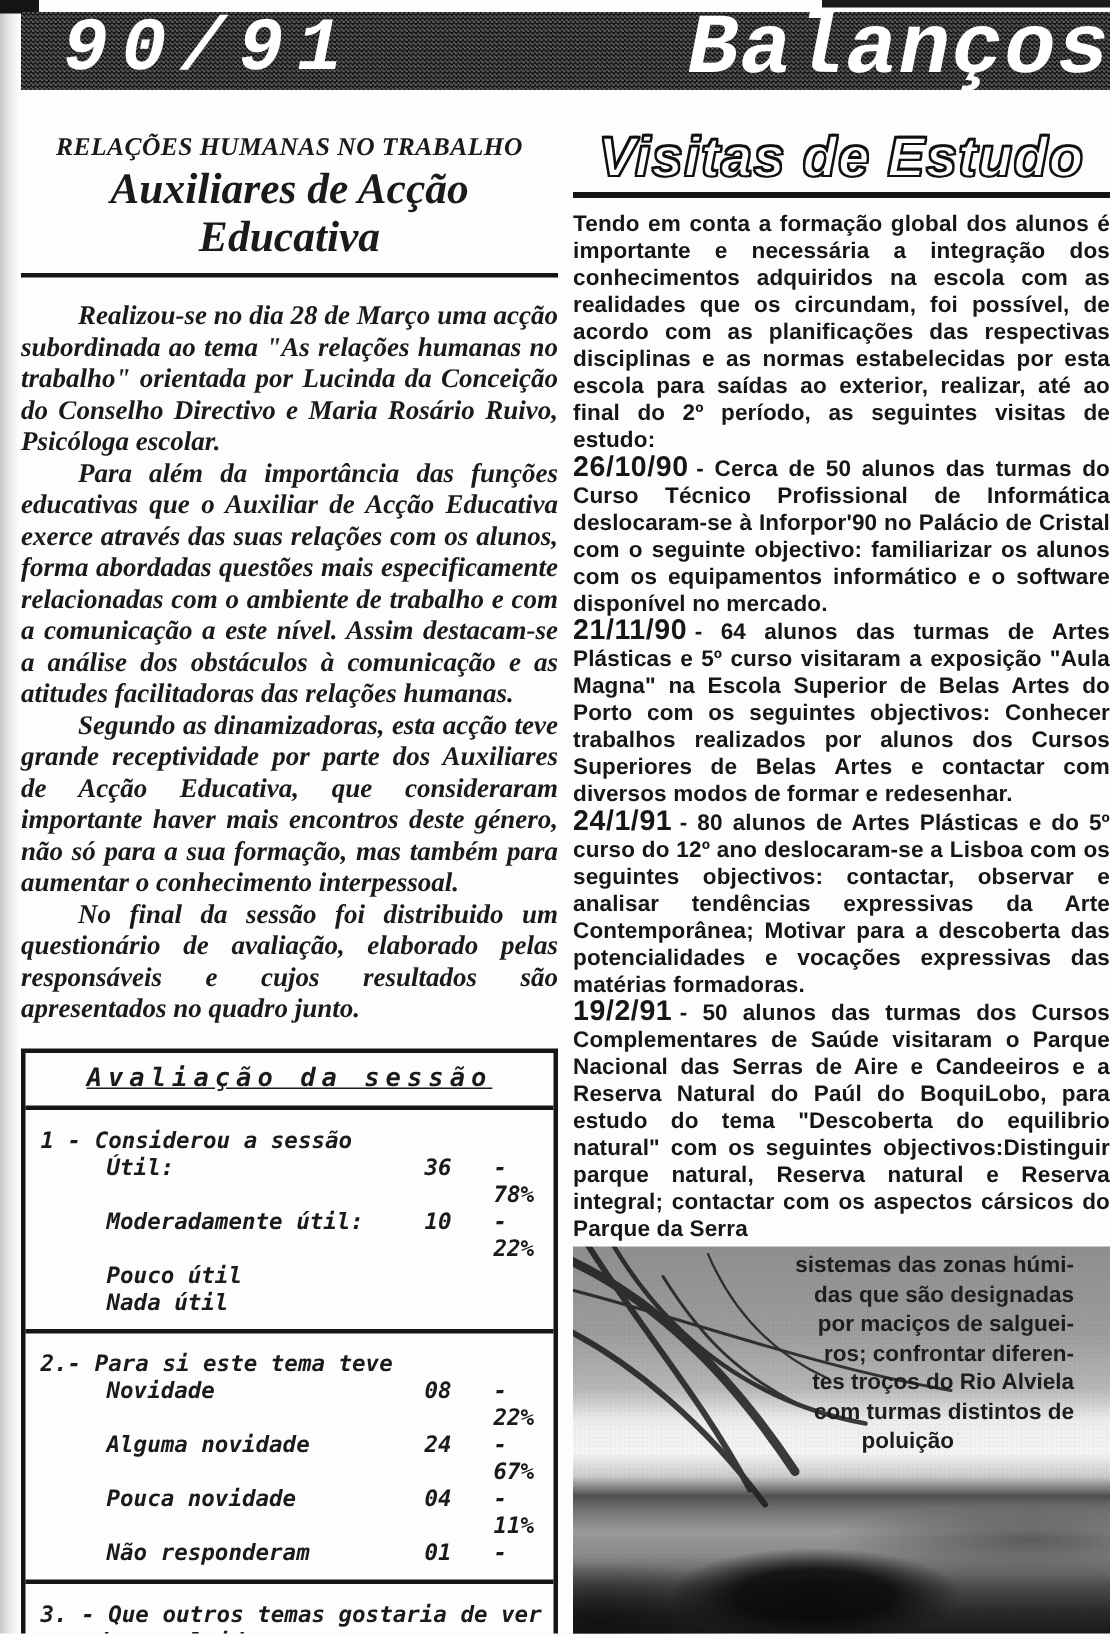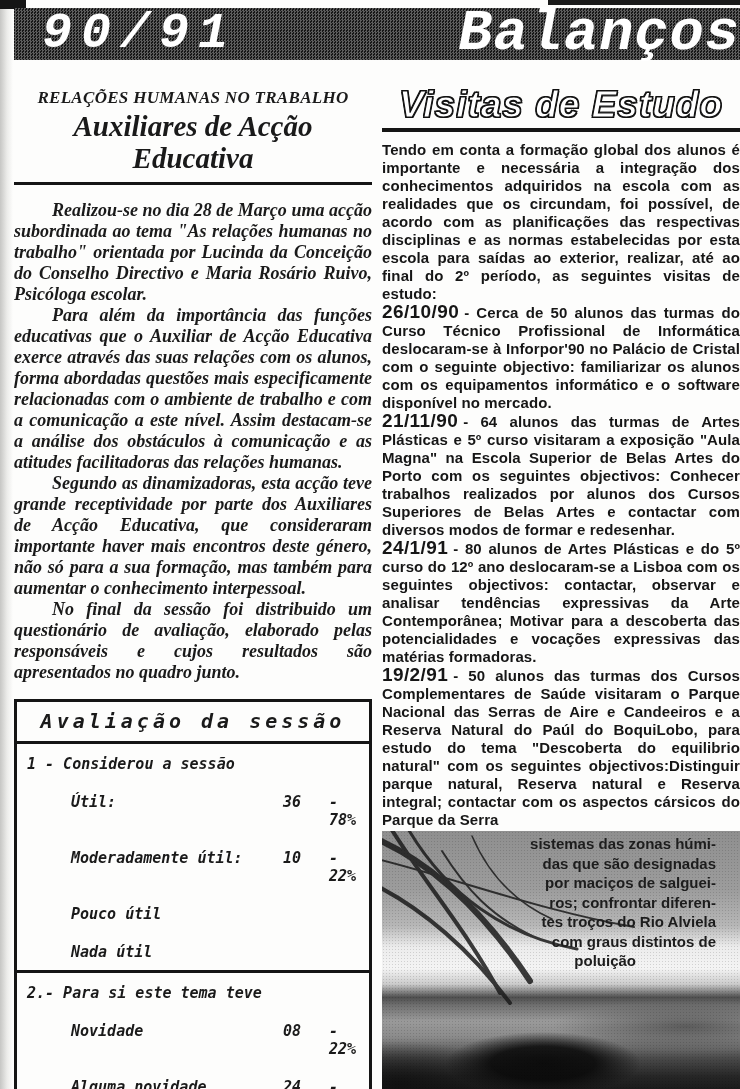--- a/index.html
+++ b/index.html
@@ -33,26 +33,26 @@
                    font-size:29px; line-height:1.1; text-align:center; margin:3px 0 7px; }
   .title-rule { height:3px; background:#151515; }
   .body-left { margin-top:15px; }
   .body-left p { font-family:"Liberation Serif", serif; font-weight:bold; font-style:italic;
                  font-size:18px; line-height:21px; text-align:justify; text-indent:38px; }
 
   
   .survey { margin-top:16px; border:3px solid #151515;
             font-family:"DejaVu Sans Mono", monospace; font-weight:bold; font-style:italic;
             font-size:15px; color:#1a1a1a; }
-  .survey-title { text-align:center; font-size:20px; letter-spacing:4px;
-                  padding:7px 0 8px; border-bottom:3px solid #151515; }
+  .survey-title { text-align:center; font-size:17px; letter-spacing:4px;
+                  padding:7px 0 8px; border-bottom:3px solid #151515;text-decoration:underline; }
   .survey-section { padding:11px 6px 9px 10px; border-bottom:3px solid #151515; line-height:18px; }
   .survey-section:last-child { border-bottom:none; padding-bottom:44px; }
   .s-heading2 { padding-left:36px; }
-  .s-row { display:flex; padding-left:44px;margin-top:20px; }
+  .s-row { display:flex; padding-left:44px; }
   .s-label { width:212px; }
   .s-count { width:46px; }
   .s-pct { flex:1; }
 
   
   .col-right { position:absolute; left:382px; top:86px; width:358px; color:#161616; }
   .visits-title { font-family:"Liberation Sans", sans-serif; font-weight:bold; font-style:italic;
                   font-size:37px; line-height:38px; letter-spacing:1px; text-align:center;
                   color:#fff; -webkit-text-stroke:1.2px #111;
                   text-shadow:-1px -1px 0 #111, 1px -1px 0 #111, -1px 1px 0 #111, 1px 1px 0 #111;
@@ -187,18 +187,18 @@
         <path d="M60,20 C85,60 110,85 150,105" stroke-width="2"></path>
         <path d="M90,5 C105,40 130,70 170,88" stroke-width="1.5"></path>
       </g>
     </svg>
     <div class="photo-overlay-text">
       <div>sistemas das zonas húmi-</div>
       <div>das que são designadas</div>
       <div>por maciços de salguei-</div>
       <div>ros; confrontar diferen-</div>
       <div>tes troços do Rio Alviela</div>
-      <div>com graus distintos de</div>
+      <div>com turmas distintos de</div>
       <div class="last-line">poluição</div>
     </div>
   </div>
 
 </div>
 
 </body></html>

